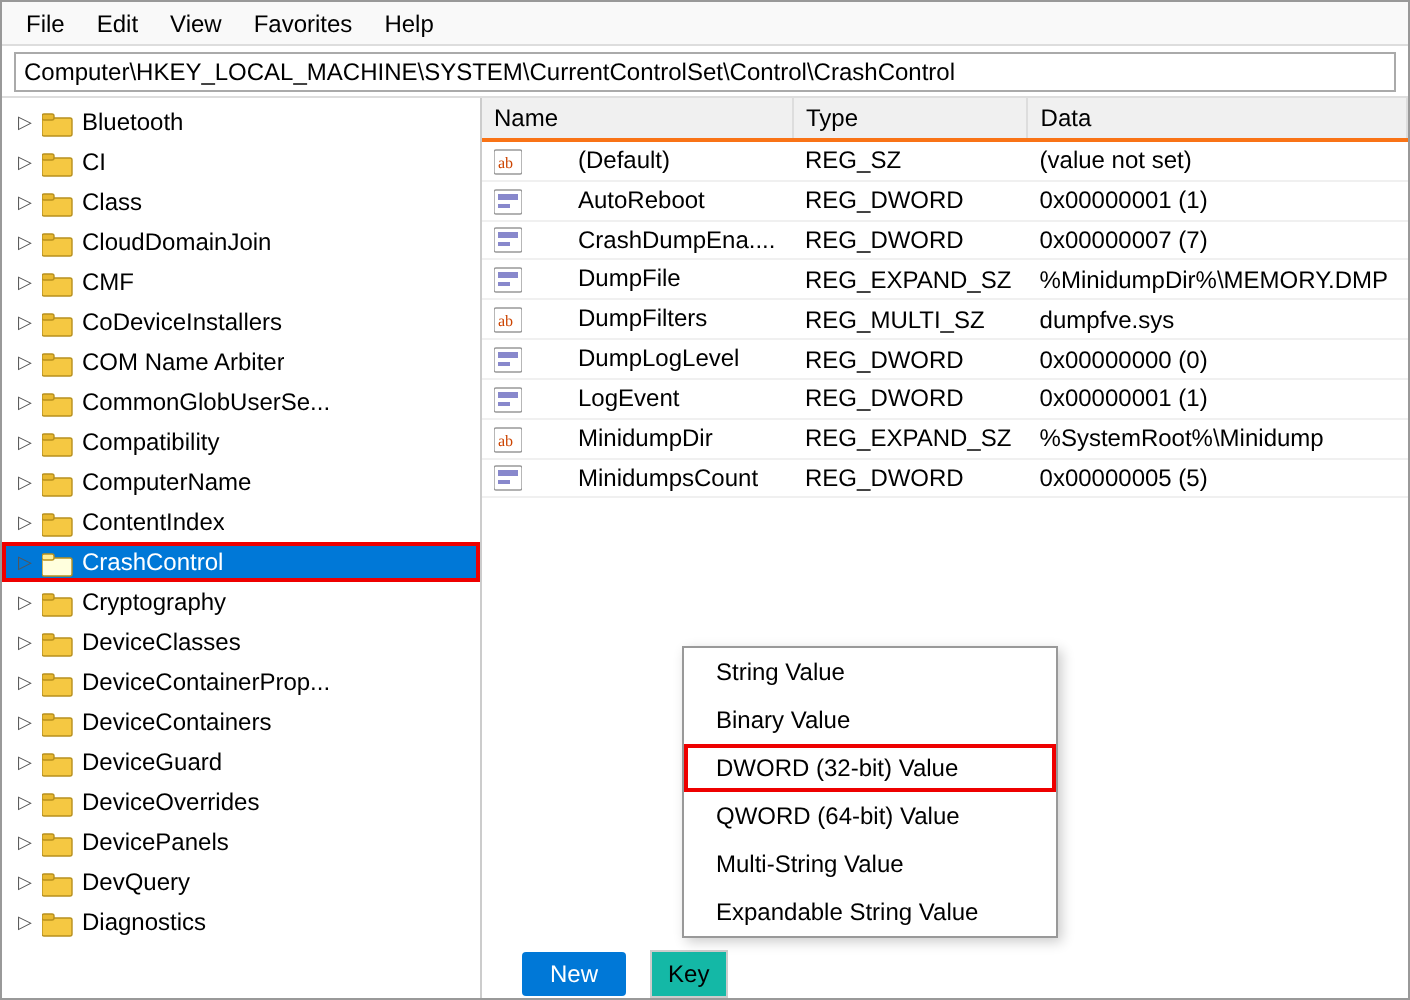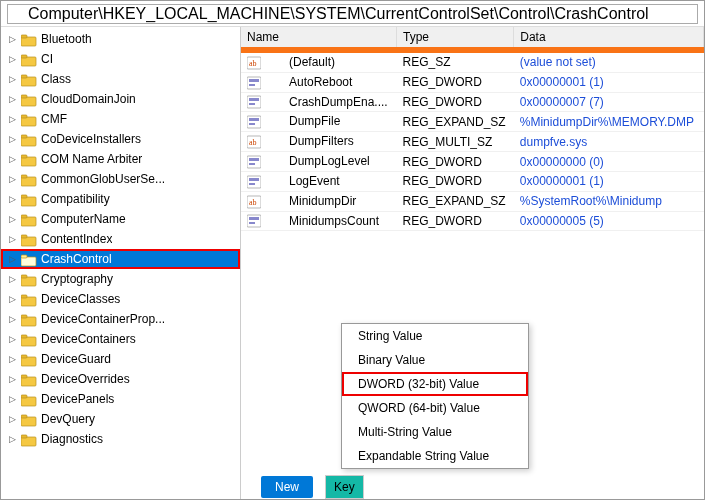--- a/index.html
+++ b/index.html
@@ -84,23 +84,23 @@
     .address-bar {
       height: 26px;
       display: flex;
       align-items: center;
       padding: 2px 6px;
       border-bottom: 1px solid #ddd;
       background: #fff;
     }
 
     .address-text {
-      font-size: 16px;
+      font-size: 12px;
       color: #000;
-      padding: 2px 20px;
+      padding: 2px 4px;
       flex: 1;
       border: 1px solid #aaa;
       height: 20px;
       display: flex;
       align-items: center;
     }
 
     
     .main-content {
       display: flex;
@@ -172,21 +172,21 @@
       overflow-y: auto;
     }
 
     table {
       width: 100%;
       border-collapse: collapse;
     }
 
     thead tr {
       background: #f0f0f0;
-      border-bottom: 6px solid #f97316;
+      border-bottom: 2px solid #f97316;
     }
 
     th {
       text-align: left;
       padding: 3px 6px;
       font-weight: normal;
       font-size: 12px;
       border-right: 1px solid #ddd;
       cursor: pointer;
     }
@@ -198,21 +198,21 @@
     }
 
     .row-icon {
       width: 38px;
       height: 14px;
       display: inline-block;
       vertical-align: middle;
       margin-right: 4px;
     }
 
-    .data-blue { color: #1d4ed8; }
+    .data-blue { color: #000000; }
 
     
     .dropdown-container {
       position: absolute;
       bottom: 0;
       left: 20px;
       z-index: 100;
     }
 
     .dropdown-trigger {
@@ -262,20 +262,27 @@
       outline: 2px solid #e00;
       outline-offset: -2px;
     }
   </style>
 </head>
 <body>
 
 <div class="window">
 
 
+  <div class="menu-bar">
+    <span class="menu-item">File</span>
+    <span class="menu-item">Edit</span>
+    <span class="menu-item">View</span>
+    <span class="menu-item">Favorites</span>
+    <span class="menu-item">Help</span>
+  </div>
 
   <div class="address-bar">
     <div class="address-text">Computer\HKEY_LOCAL_MACHINE\SYSTEM\CurrentControlSet\Control\CrashControl</div>
   </div>
 
   <div class="main-content">
 
     <div class="tree-panel">
     <div class="tree-item">
     <span class="expand-arrow">▷</span>

